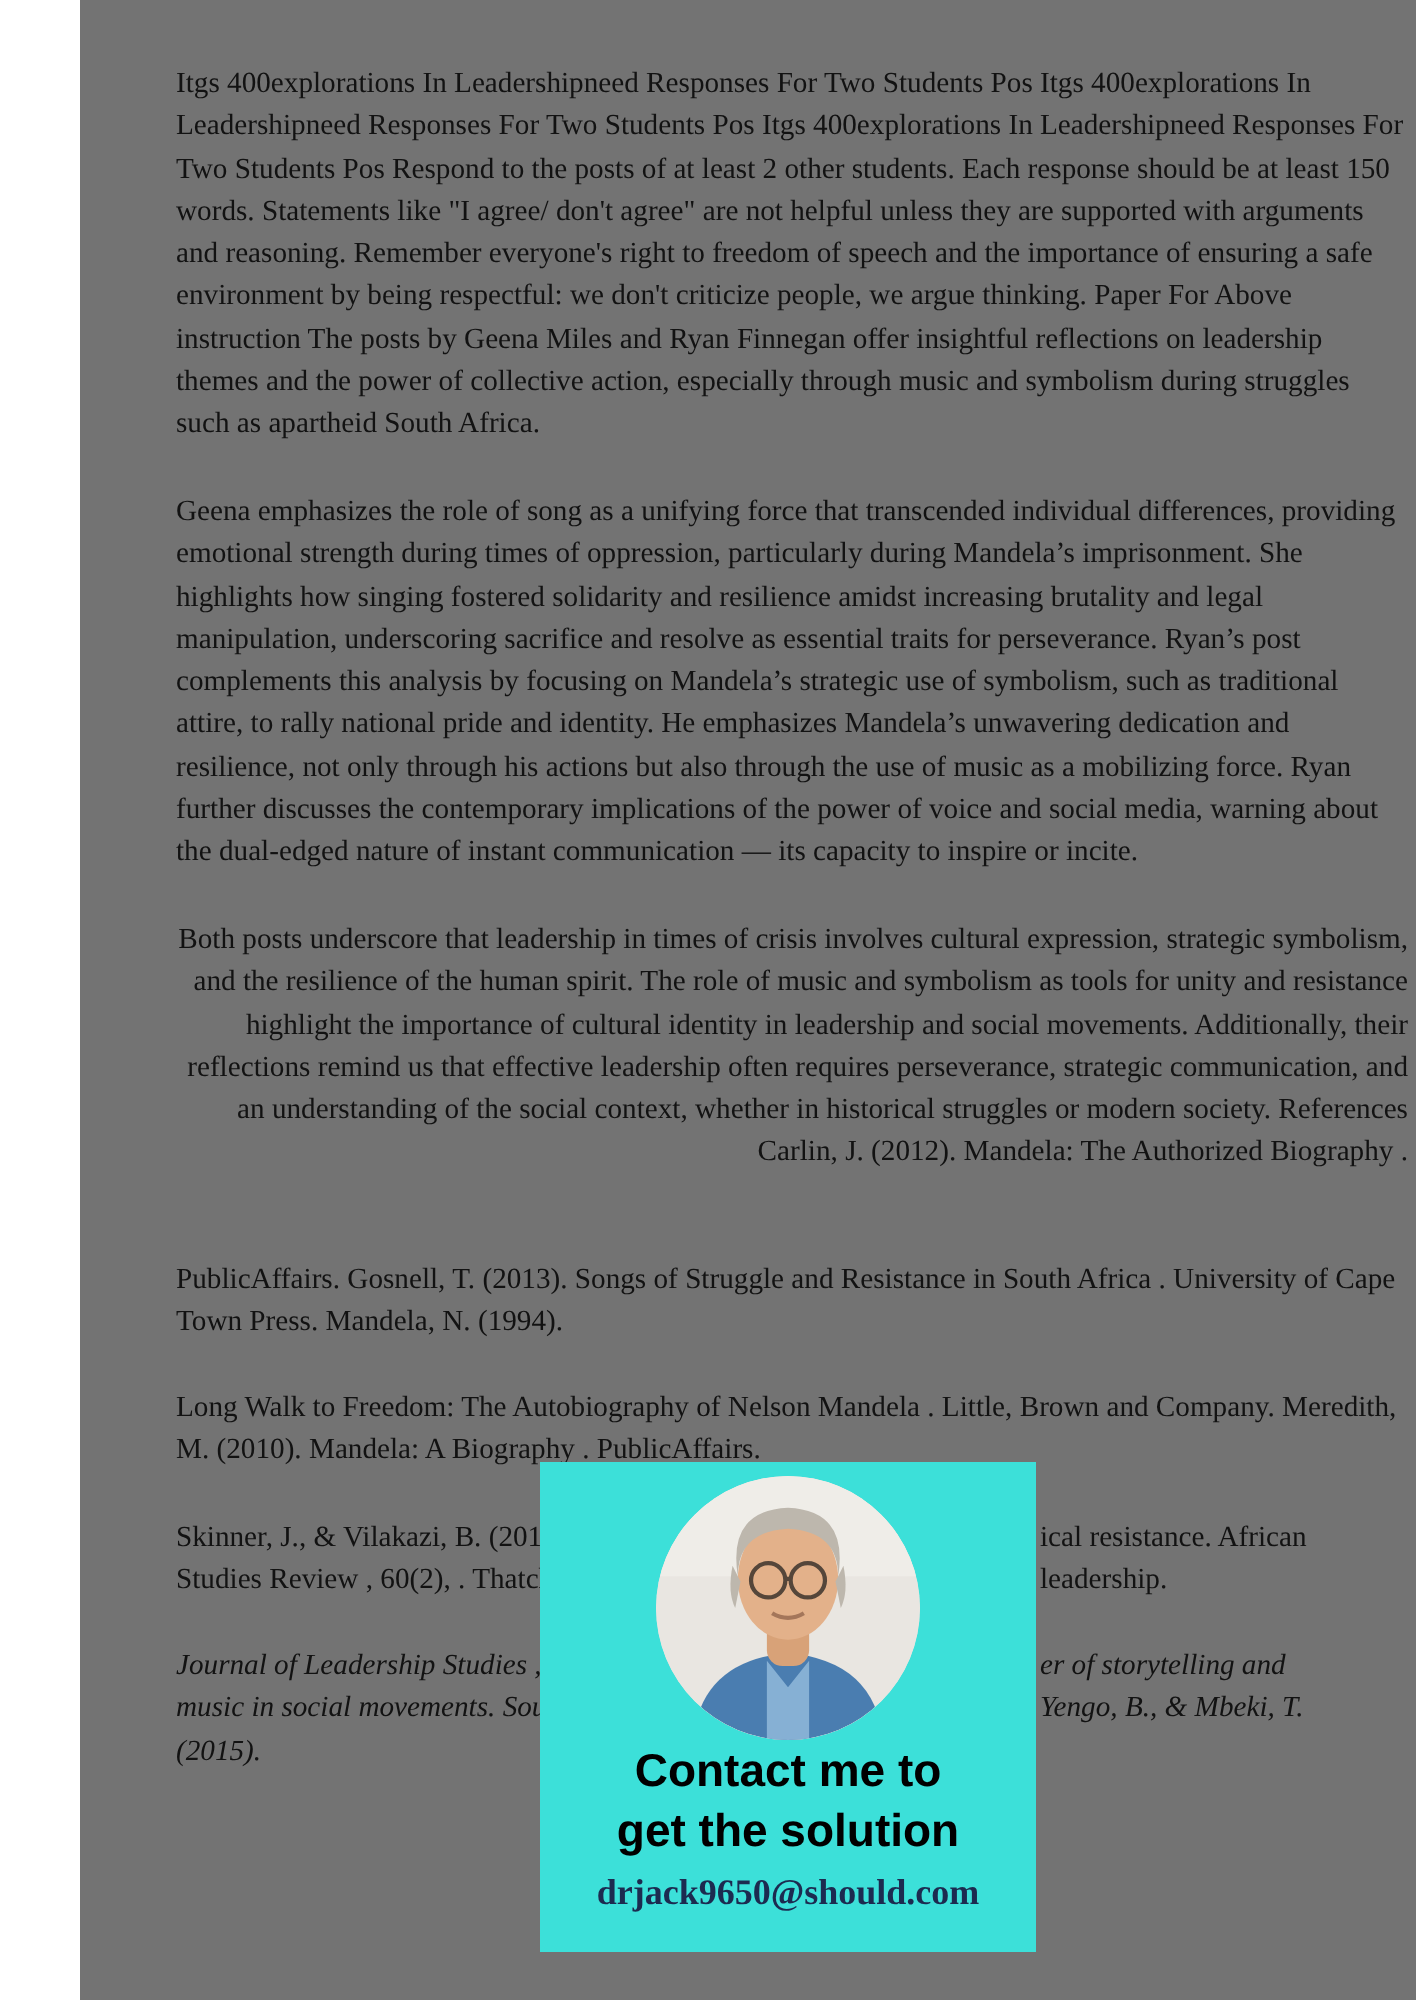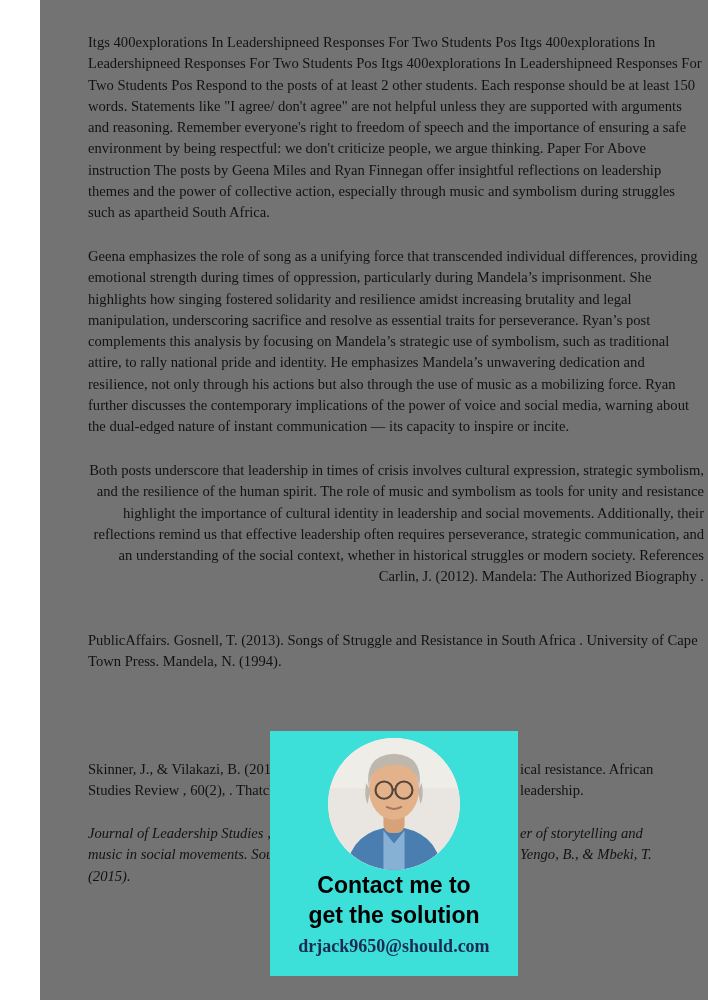--- a/index.html
+++ b/index.html
@@ -81,20 +81,21 @@
 </style>
 </head>
 <body>
 
 <div class="page">
 
   <p class="para p1">Itgs 400explorations In Leadershipneed Responses For Two Students Pos Itgs 400explorations In Leadershipneed Responses For Two Students Pos Itgs 400explorations In Leadershipneed Responses For Two Students Pos Respond to the posts of at least 2 other students. Each response should be at least 150 words. Statements like "I agree/ don't agree" are not helpful unless they are supported with arguments and reasoning. Remember everyone's right to freedom of speech and the importance of ensuring a safe environment by being respectful: we don't criticize people, we argue thinking. Paper For Above instruction The posts by Geena Miles and Ryan Finnegan offer insightful reflections on leadership themes and the power of collective action, especially through music and symbolism during struggles such as apartheid South Africa.</p>
   <p class="para p2">Geena emphasizes the role of song as a unifying force that transcended individual differences, providing emotional strength during times of oppression, particularly during Mandela’s imprisonment. She highlights how singing fostered solidarity and resilience amidst increasing brutality and legal manipulation, underscoring sacrifice and resolve as essential traits for perseverance. Ryan’s post complements this analysis by focusing on Mandela’s strategic use of symbolism, such as traditional attire, to rally national pride and identity. He emphasizes Mandela’s unwavering dedication and resilience, not only through his actions but also through the use of music as a mobilizing force. Ryan further discusses the contemporary implications of the power of voice and social media, warning about the dual-edged nature of instant communication — its capacity to inspire or incite.</p>
   <p class="para p3">Both posts underscore that leadership in times of crisis involves cultural expression, strategic symbolism, and the resilience of the human spirit. The role of music and symbolism as tools for unity and resistance highlight the importance of cultural identity in leadership and social movements. Additionally, their reflections remind us that effective leadership often requires perseverance, strategic communication, and an understanding of the social context, whether in historical struggles or modern society. References Carlin, J. (2012). Mandela: The Authorized Biography .</p>
   <p class="para p4">PublicAffairs. Gosnell, T. (2013). Songs of Struggle and Resistance in South Africa . University of Cape Town Press. Mandela, N. (1994).</p>
+  <p class="para p5">Long Walk to Freedom: The Autobiography of Nelson Mandela . Little, Brown and Company. Meredith, M. (2010). Mandela: A Biography . PublicAffairs.</p>
 
   <div class="para p6">
     <div class="sline">
       <span>Skinner, J., &amp; Vilakazi, B. (201</span>
       <span class="frag-right">ical resistance. African</span>
     </div>
     <div class="sline">
       <span>Studies Review , 60(2), . Thatch</span>
       <span class="frag-right">leadership.</span>
     </div>

